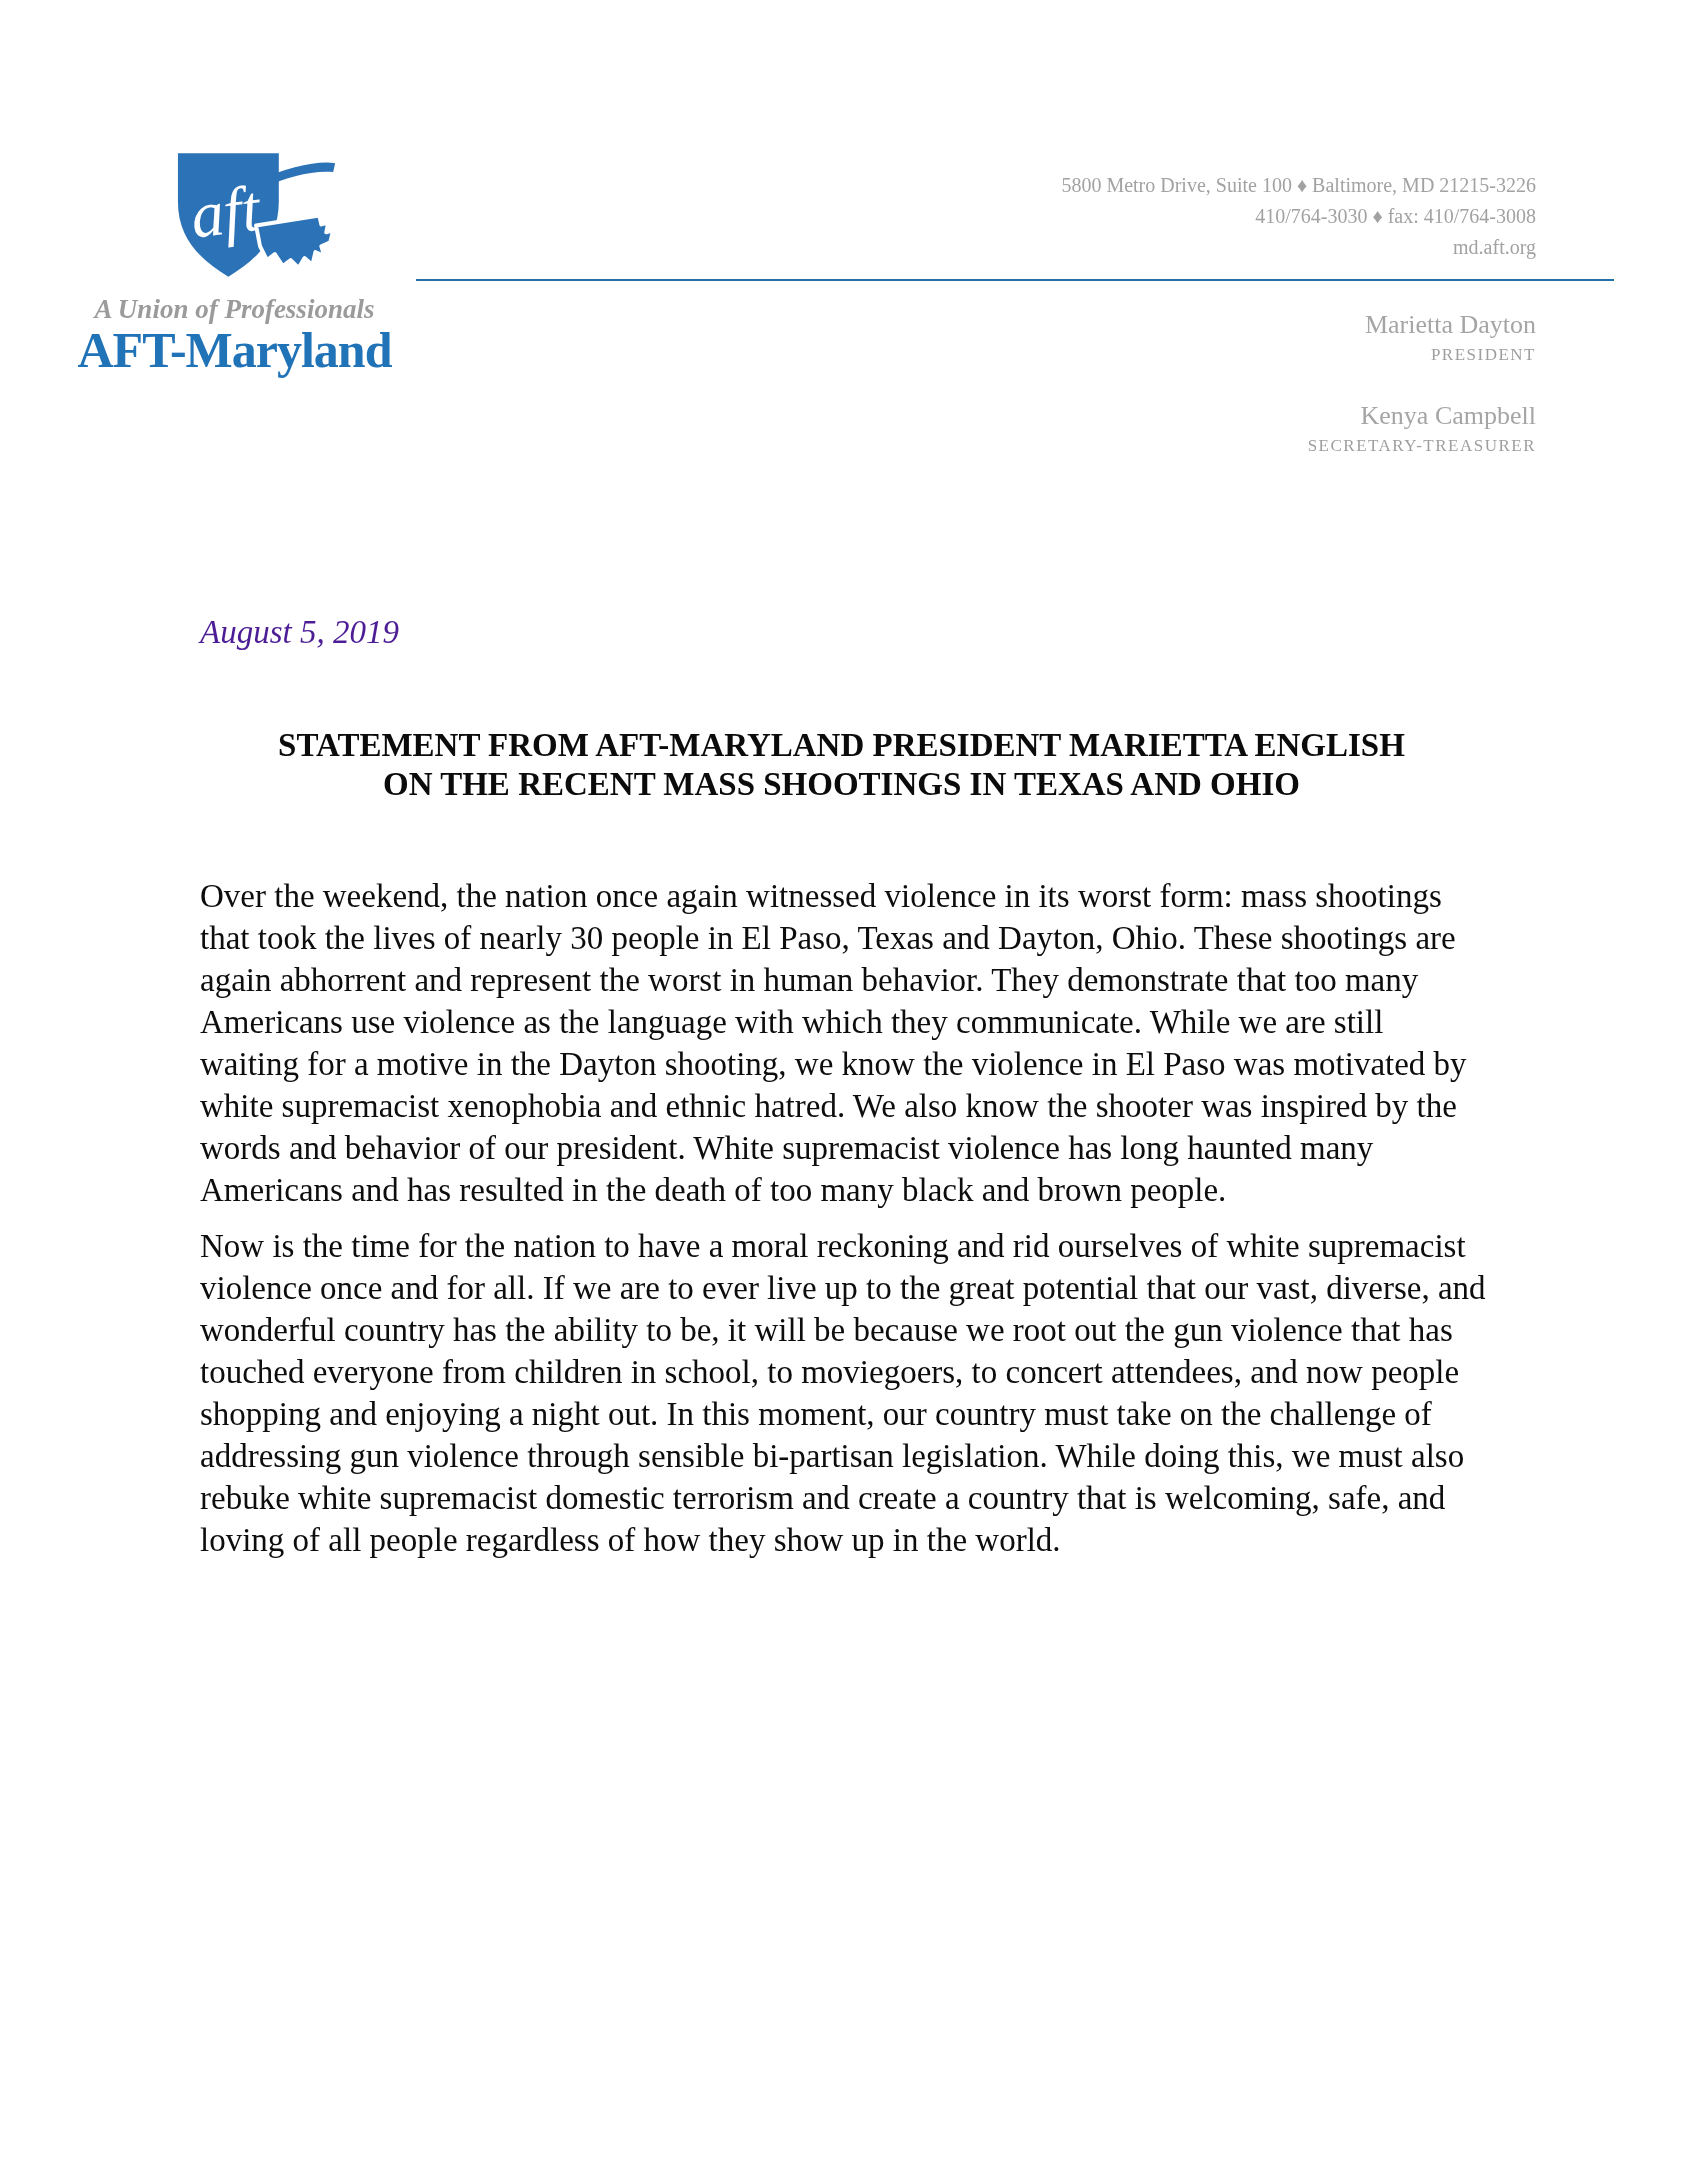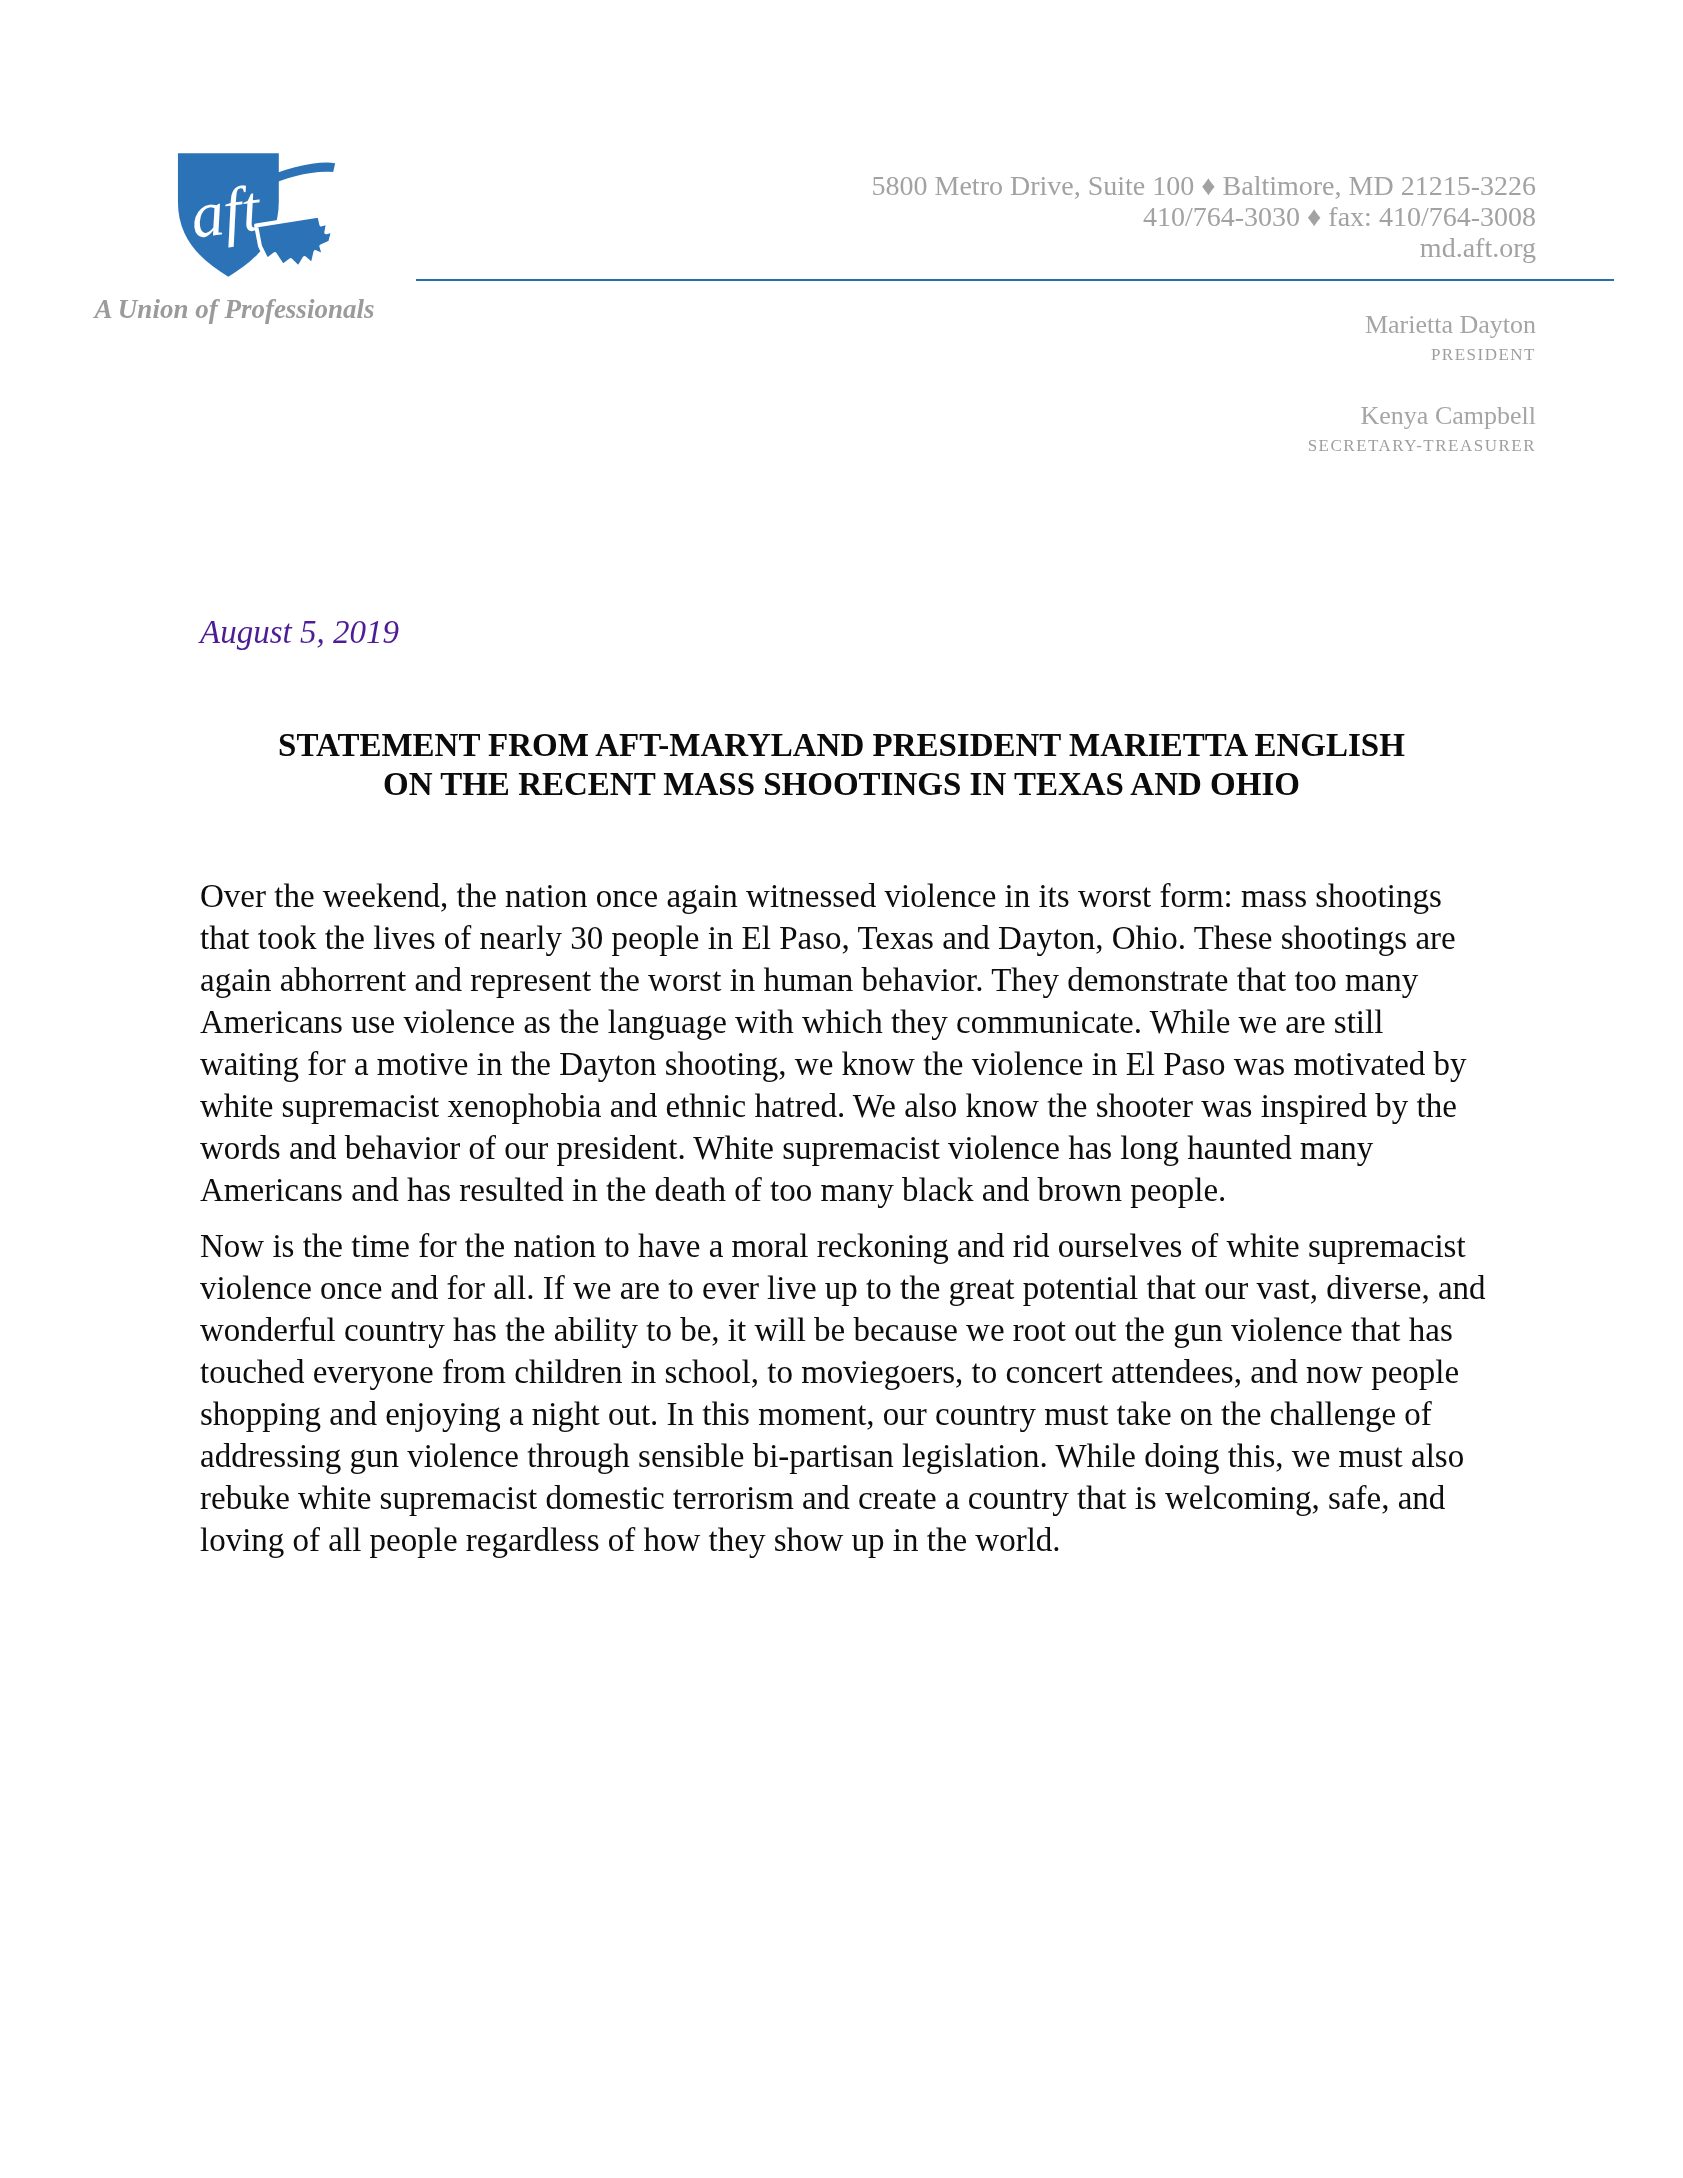--- a/index.html
+++ b/index.html
@@ -45,21 +45,21 @@
     font-size: 50px;
     color: #2173b8;
     letter-spacing: -1px;
     white-space: nowrap;
   }
   .contact {
     position: absolute;
     right: 147px;
     top: 170px;
     text-align: right;
-    font-size: 28px;
+    font-size: 20px;
     line-height: 31px;
     color: #a2a2a2;
     white-space: nowrap;
     margin-left: 42px;
   }
   .header-rule {
     position: absolute;
     left: 416px;
     top: 279px;
     width: 1198px;
@@ -127,20 +127,21 @@
 <div class="page">
 
   <svg class="logo-svg" width="176" height="141" viewBox="0 0 178 142">
     <path d="M5 3 H107 V52 C107 89 85 110 56 128 C27 110 5 89 5 52 Z" fill="#2b72b6"></path>
     <path d="M88 30 C114 17 148 10 164 13 L162 22 C142 20 114 27 92 38 Z" fill="#2b72b6"></path>
     <text x="18" y="84" font-size="66" font-style="italic" font-family="'Liberation Serif','DejaVu Serif',serif" fill="#ffffff" transform="rotate(-7 56 62)">aft</text>
     <path d="M84 76 L148 66 L150 75 L157 73 L155 83 L162 81 L159 93 L150 97 L153 107 L144 103 L141 116 L133 109 L127 119 L119 111 L111 117 L103 105 L95 111 L88 97 Z" fill="#2b72b6" stroke="#ffffff" stroke-width="4" stroke-linejoin="round"></path>
   </svg>
 
   <div class="tagline">A Union of Professionals</div>
+  <div class="wordmark">AFT-Maryland</div>
 
   <div class="contact">
     <div>5800 Metro Drive, Suite 100 ♦ Baltimore, MD 21215-3226</div>
     <div>410/764-3030 ♦ fax: 410/764-3008</div>
     <div>md.aft.org</div>
   </div>
 
   <div class="header-rule"></div>
 
   <div class="officer-name officer1-name">Marietta Dayton</div>

